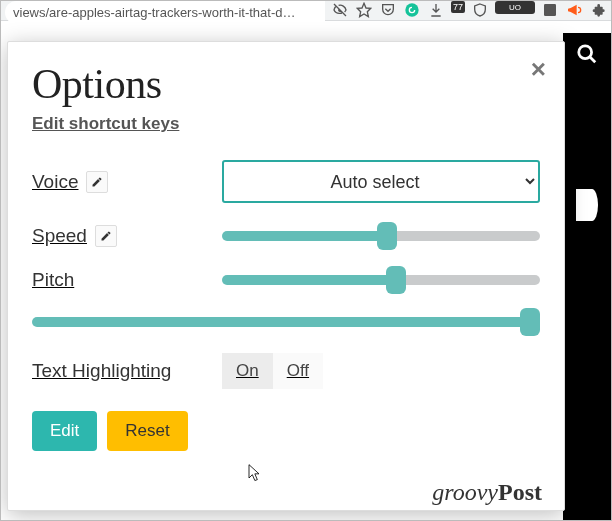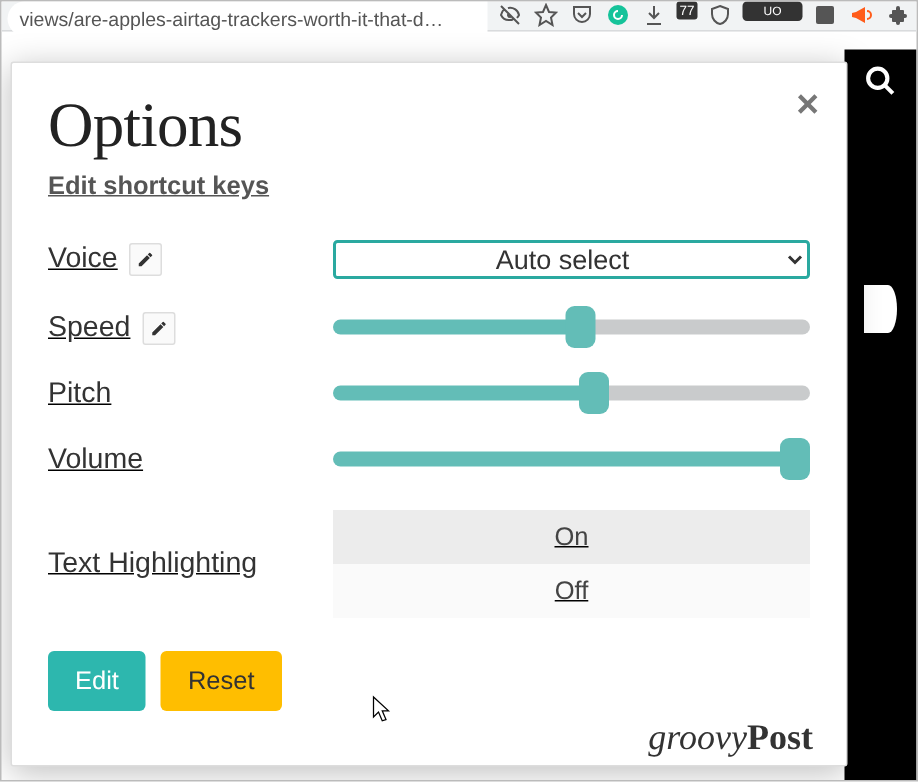--- a/index.html
+++ b/index.html
@@ -68,42 +68,42 @@
     font-size:19px; color:#333;
   }
   .ctrl-col { flex:1; }
   .edit-btn {
     width:22px; height:22px; border:1px solid #ddd; background:#fafafa;
     display:inline-flex; align-items:center; justify-content:center;
     cursor:pointer; border-radius:2px;
   }
   .edit-btn svg { width:12px; height:12px; color:#333; }
   select.voice {
-    width: 100%; height: 26px; font-size:18px; color:#333;
+    width: 100%; height: 43px; font-size:18px; color:#333;
     border: 2px solid #2aa9a0; border-radius:3px; background:#fff;
     padding: 0 10px; text-align: center; text-align-last: center;
     appearance: auto;
   }
   
   input[type=range] {
     -webkit-appearance: none; width: 100%; height: 10px;
     border-radius: 5px; outline:none;
     background: linear-gradient(to right, #63bdb7 0%, #63bdb7 var(--p,50%), #c9cbcc var(--p,50%), #c9cbcc 100%);
   }
   input[type=range]::-webkit-slider-thumb {
     -webkit-appearance:none; width:20px; height:28px;
     background:#63bdb7; border-radius:6px; cursor:pointer;
     border:none;
   }
   input[type=range]::-moz-range-thumb {
     width:20px; height:28px; background:#63bdb7; border-radius:6px; border:none;
   }
   input[type=range]::-moz-range-track { height:10px; border-radius:5px; background:transparent;}
   
-  .toggle { display:flex;flex-direction:column; }
+  .toggle { display:flex; }
   .toggle button {
     border:none; background:#fafafa; padding:8px 14px;
     font-size:17px; color:#444; cursor:pointer;
   }
   .toggle button.on { background:#ececec; }
   
   .actions { display:flex; gap:10px; margin-top: 6px;}
   .btn {
     border:none; padding:10px 18px; font-size:17px; border-radius:4px; cursor:pointer;
   }
@@ -225,23 +225,20 @@
   <div class="row">
     <div class="label-col">
       <span>Pitch</span>
     </div>
     <div class="ctrl-col">
       <input type="range" min="0" max="100" style="--p: 55%;" value="55">
     </div>
   </div>
 
   <div class="row">
-    <div class="label-col">
-      <span>Volume</span>
-    </div>
     <div class="ctrl-col">
       <input type="range" min="0" max="100" style="--p: 100%;" value="100">
     </div>
   </div>
 
   <div class="row">
     <div class="label-col">
       <span>Text Highlighting</span>
     </div>
     <div class="ctrl-col">

